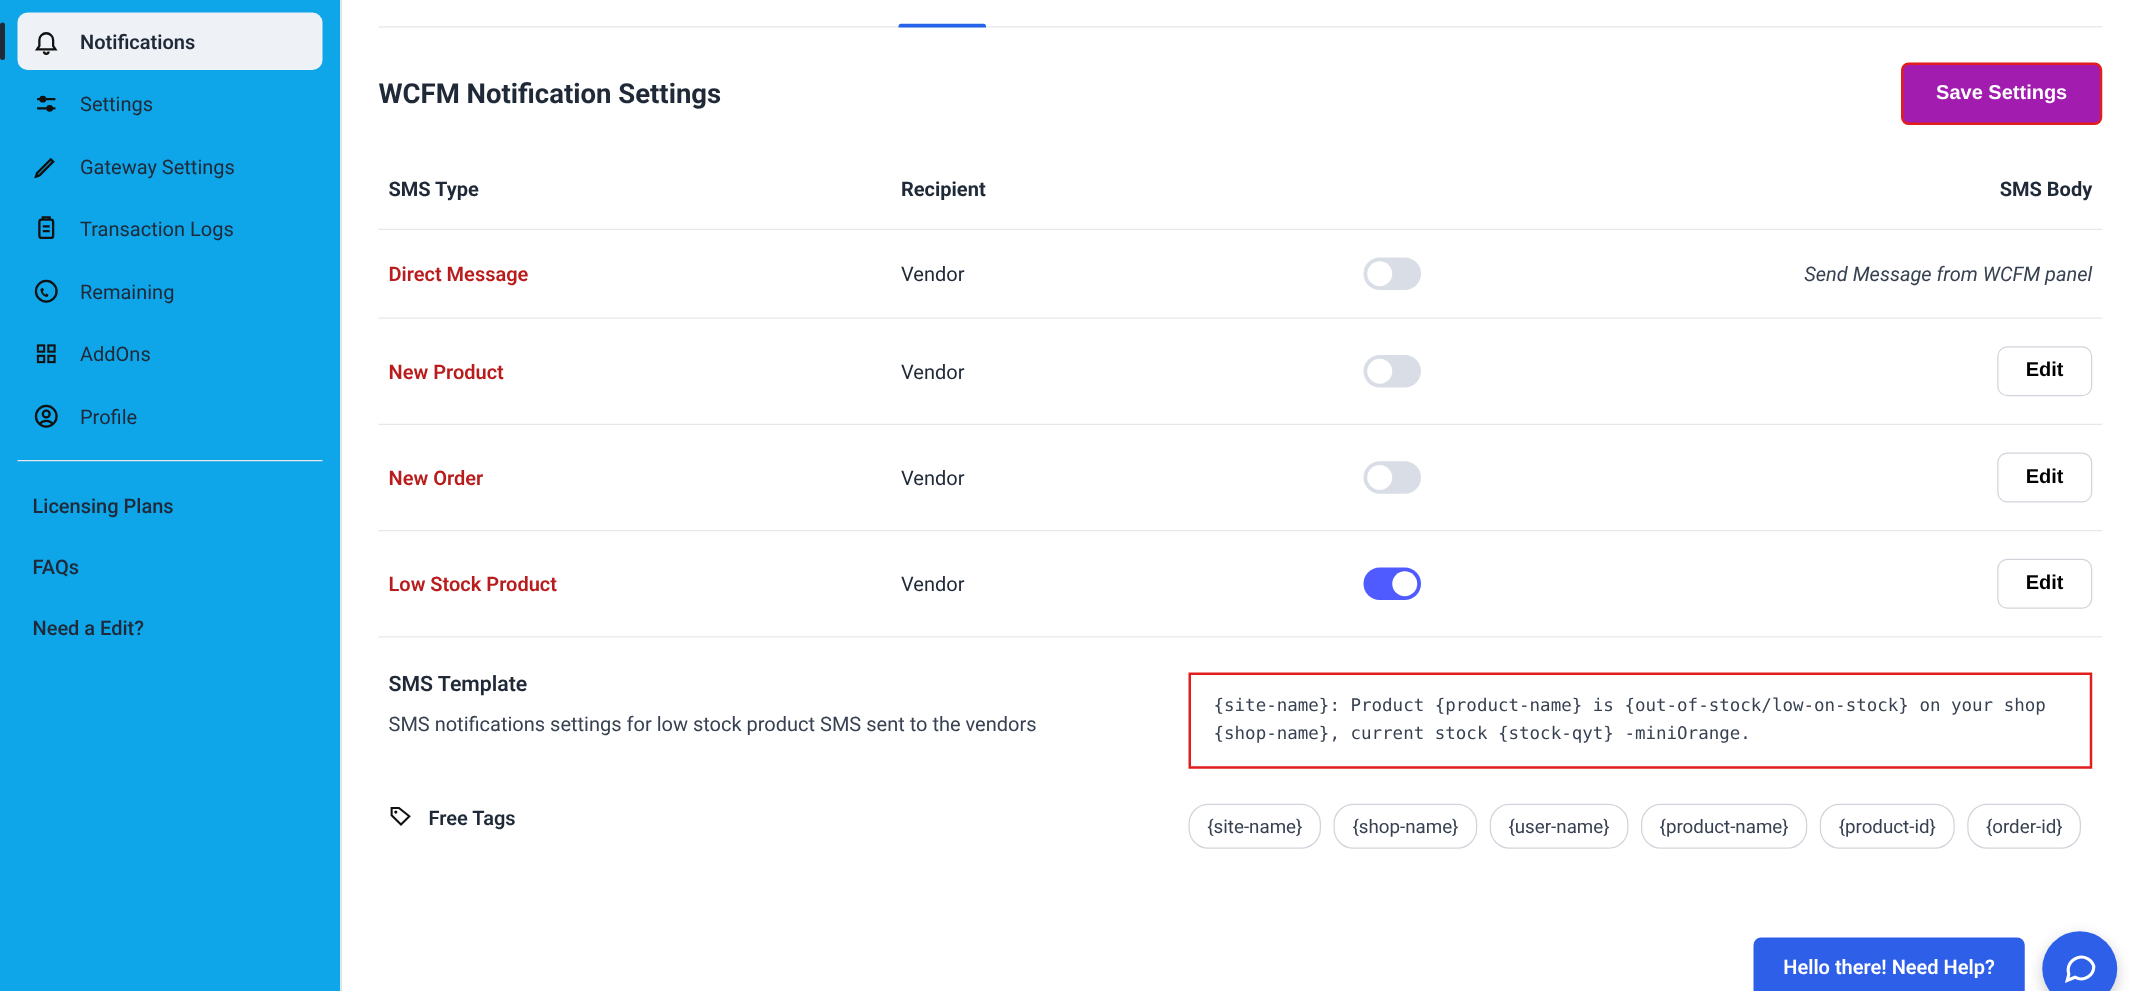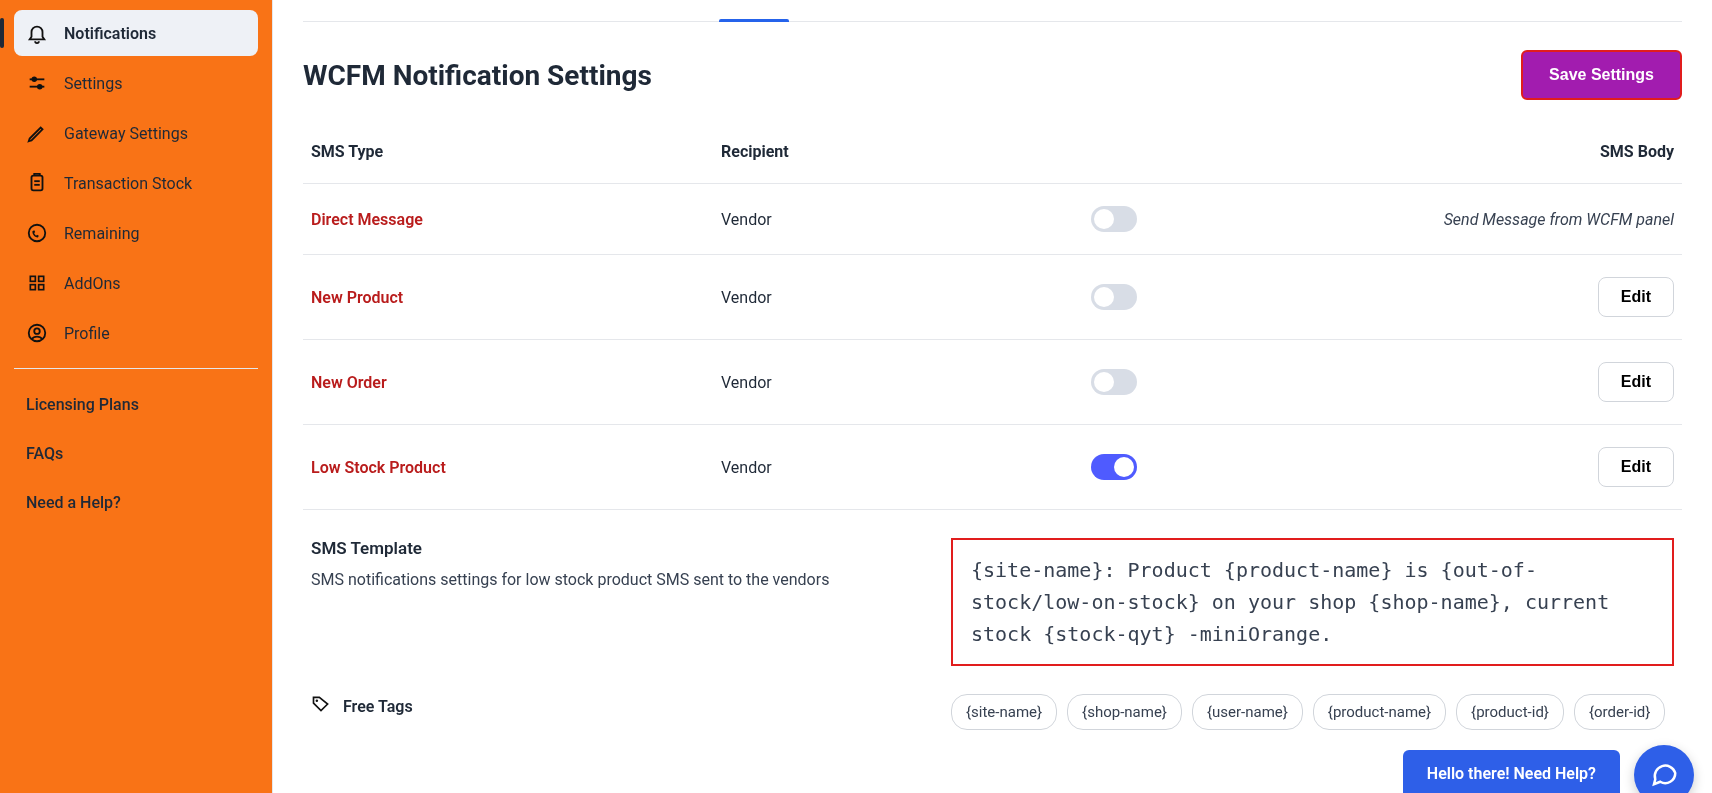--- a/index.html
+++ b/index.html
@@ -13,21 +13,21 @@
     position: relative;
   }
   .layout {
     display: flex;
     width: 100%;
     height: 100%;
   }
   
   .sidebar {
     width: 273px;
-    background: #f97316;
+    background: #0ea5e9;
     border-right: 1px solid #e5e7eb;
     padding: 10px 14px 10px 14px;
     flex-shrink: 0;
   }
   .side-item {
     display: flex;
     align-items: center;
     gap: 16px;
     padding: 12px 12px;
     border-radius: 8px;
@@ -97,21 +97,21 @@
     border-radius: 2px 2px 0 0;
   }
 
   .page-header {
     display: flex;
     align-items: center;
     justify-content: space-between;
     padding: 10px 0 20px;
   }
   .page-title {
-    font-size: 28px;
+    font-size: 22px;
     font-weight: 700;
   }
   .save-btn {
     background: #a21caf;
     color: #fff;
     font-size: 16px;
     font-weight: 600;
     padding: 14px 26px;
     border-radius: 6px;
     border: 2px solid #e11d1d;
@@ -195,21 +195,21 @@
     color: #374151;
     line-height: 1.5;
   }
   .template-right {
     flex: 1;
   }
   .template-box {
     border: 2px solid #e11d1d;
     padding: 14px 18px;
     font-family: ui-monospace, Menlo, Consolas, monospace;
-    font-size: 20px;
+    font-size: 14px;
     color: #374151;
     line-height: 1.6;
     background: #fff;
   }
   .remaining {
     color: #0e8a16;
     font-weight: 700;
     font-size: 15px;
     margin-top: 12px;
   }
@@ -312,21 +312,21 @@
 
     <div class="side-item">
       <span class="icon">
         <svg viewBox="0 0 24 24" width="22" height="22" fill="none" stroke="#111" stroke-width="2">
             <rect x="6" y="4" width="12" height="16" rx="2"></rect>
             <path d="M9 4V2h6v2"></path>
             <line x1="9" y1="10" x2="15" y2="10"></line>
             <line x1="9" y1="14" x2="15" y2="14"></line>
           </svg>
       </span>
-      <span>Transaction Stock</span>
+      <span>Transaction Logs</span>
     </div>
 
     <div class="side-item">
       <span class="icon">
         <svg viewBox="0 0 24 24" width="22" height="22" fill="none" stroke="#111" stroke-width="2">
             <circle cx="12" cy="12" r="9"></circle>
             <path d="M8 14c1 2 3 3 5 3l1-2-2-1-1 1c-1-1-2-2-2-3l1-1-1-2-2 1c0 1 0 2 1 4z" fill="#111" stroke="none"></path>
           </svg>
       </span>
       <span>Remaining</span>
@@ -352,21 +352,21 @@
             <path d="M6 19c1.5-2 3.5-3 6-3s4.5 1 6 3"></path>
           </svg>
       </span>
       <span>Profile</span>
     </div>
 
     <hr class="side-divider">
 
     <div class="side-link">Licensing Plans</div>
     <div class="side-link">FAQs</div>
-    <div class="side-link">Need a Help?</div>
+    <div class="side-link">Need a Edit?</div>
   </aside>
 
   <main class="main">
     <div class="top-tab-line"></div>
 
     <div class="page-header">
       <h1 class="page-title">WCFM Notification Settings</h1>
       <button class="save-btn">Save Settings</button>
     </div>
 

